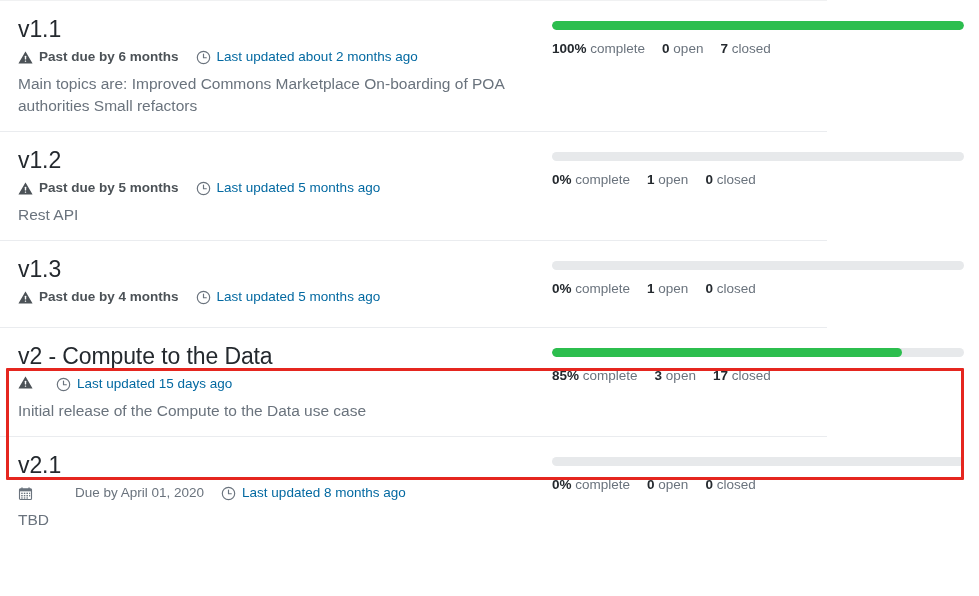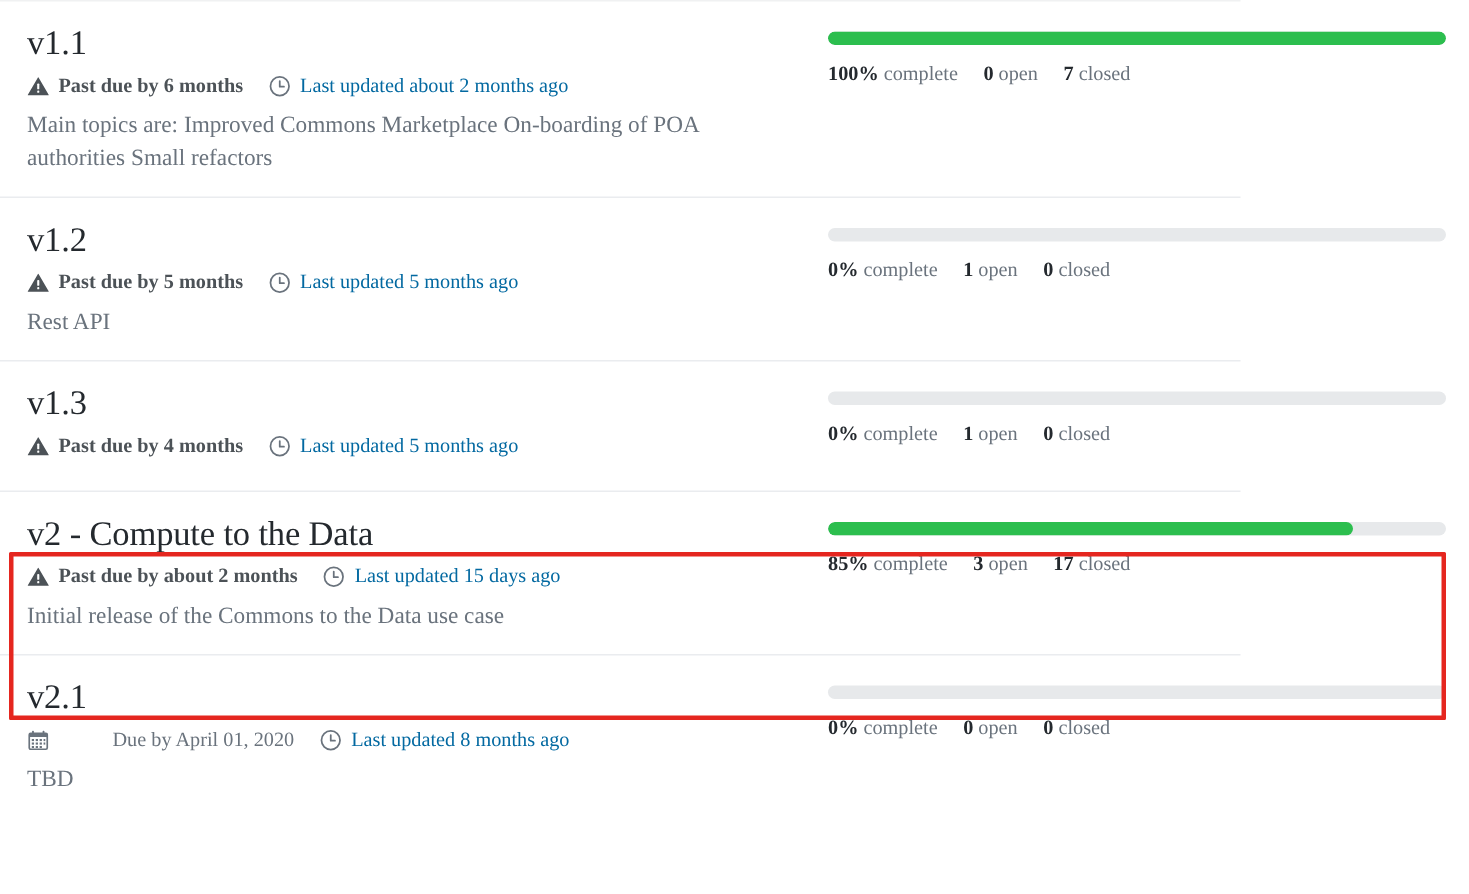--- a/index.html
+++ b/index.html
@@ -13,21 +13,20 @@
     height: 596px;
     font-family: "Liberation Sans", sans-serif;
     color: #24292e;
     overflow: hidden;
     position: relative;
   }
 
   #milestone-list {
     width: 827px;
     position: relative;
-    font-family: Liberation Serif, serif;
   }
 
   .milestone-row {
     display: flex;
     align-items: flex-start;
     border-top: 1px solid #eaecef;
     padding: 14px 16px 14px 18px;
     background: #ffffff;
     position: relative;
   }
@@ -246,33 +245,32 @@
         <div class="milestone-title">v2 - Compute to the Data</div>
         <div class="meta-line">
           <span class="meta-item">
             <span class="meta-icon">
               <svg width="15" height="15" viewBox="0 0 16 16">
                 <path fill="#4c5257" d="M8.22 1.75a.25.25 0 0 0-.44 0L.6 14.1a.25.25 0 0 0 .22.38h14.36a.25.25 0 0 0 .22-.38L8.22 1.75z"></path>
                 <rect x="7.25" y="6" width="1.5" height="4.2" rx="0.6" fill="#ffffff"></rect>
                 <rect x="7.25" y="11.1" width="1.5" height="1.5" rx="0.6" fill="#ffffff"></rect>
               </svg>
             </span>
-            <span class="due-text">Past due by about 2 months</span>
           </span>
           <span class="meta-item">
             <span class="meta-icon">
               <svg width="15" height="15" viewBox="0 0 16 16">
                 <circle cx="8" cy="8" r="6.6" fill="none" stroke="#6a737d" stroke-width="1.25"></circle>
                 <path d="M8 4.3v4h3" fill="none" stroke="#6a737d" stroke-width="1.25" stroke-linecap="round" stroke-linejoin="round"></path>
               </svg>
             </span>
             <span class="updated-text">Last updated 15 days ago</span>
           </span>
         </div>
-        <div class="milestone-desc">Initial release of the Commons to the Data use case</div>
+        <div class="milestone-desc">Initial release of the Compute to the Data use case</div>
       </div>
       <div class="row-right">
         <div class="progress-track">
           <div class="progress-fill" style="width:85%"></div>
         </div>
         <div class="stats-line"><span class="stat"><span class="stat-num">85%</span> <span class="stat-label">complete</span></span><span class="stat"><span class="stat-num">3</span> <span class="stat-label">open</span></span><span class="stat"><span class="stat-num">17</span> <span class="stat-label">closed</span></span></div>
       </div>
     </div>
     <div class="milestone-row">
       <div class="row-left">

